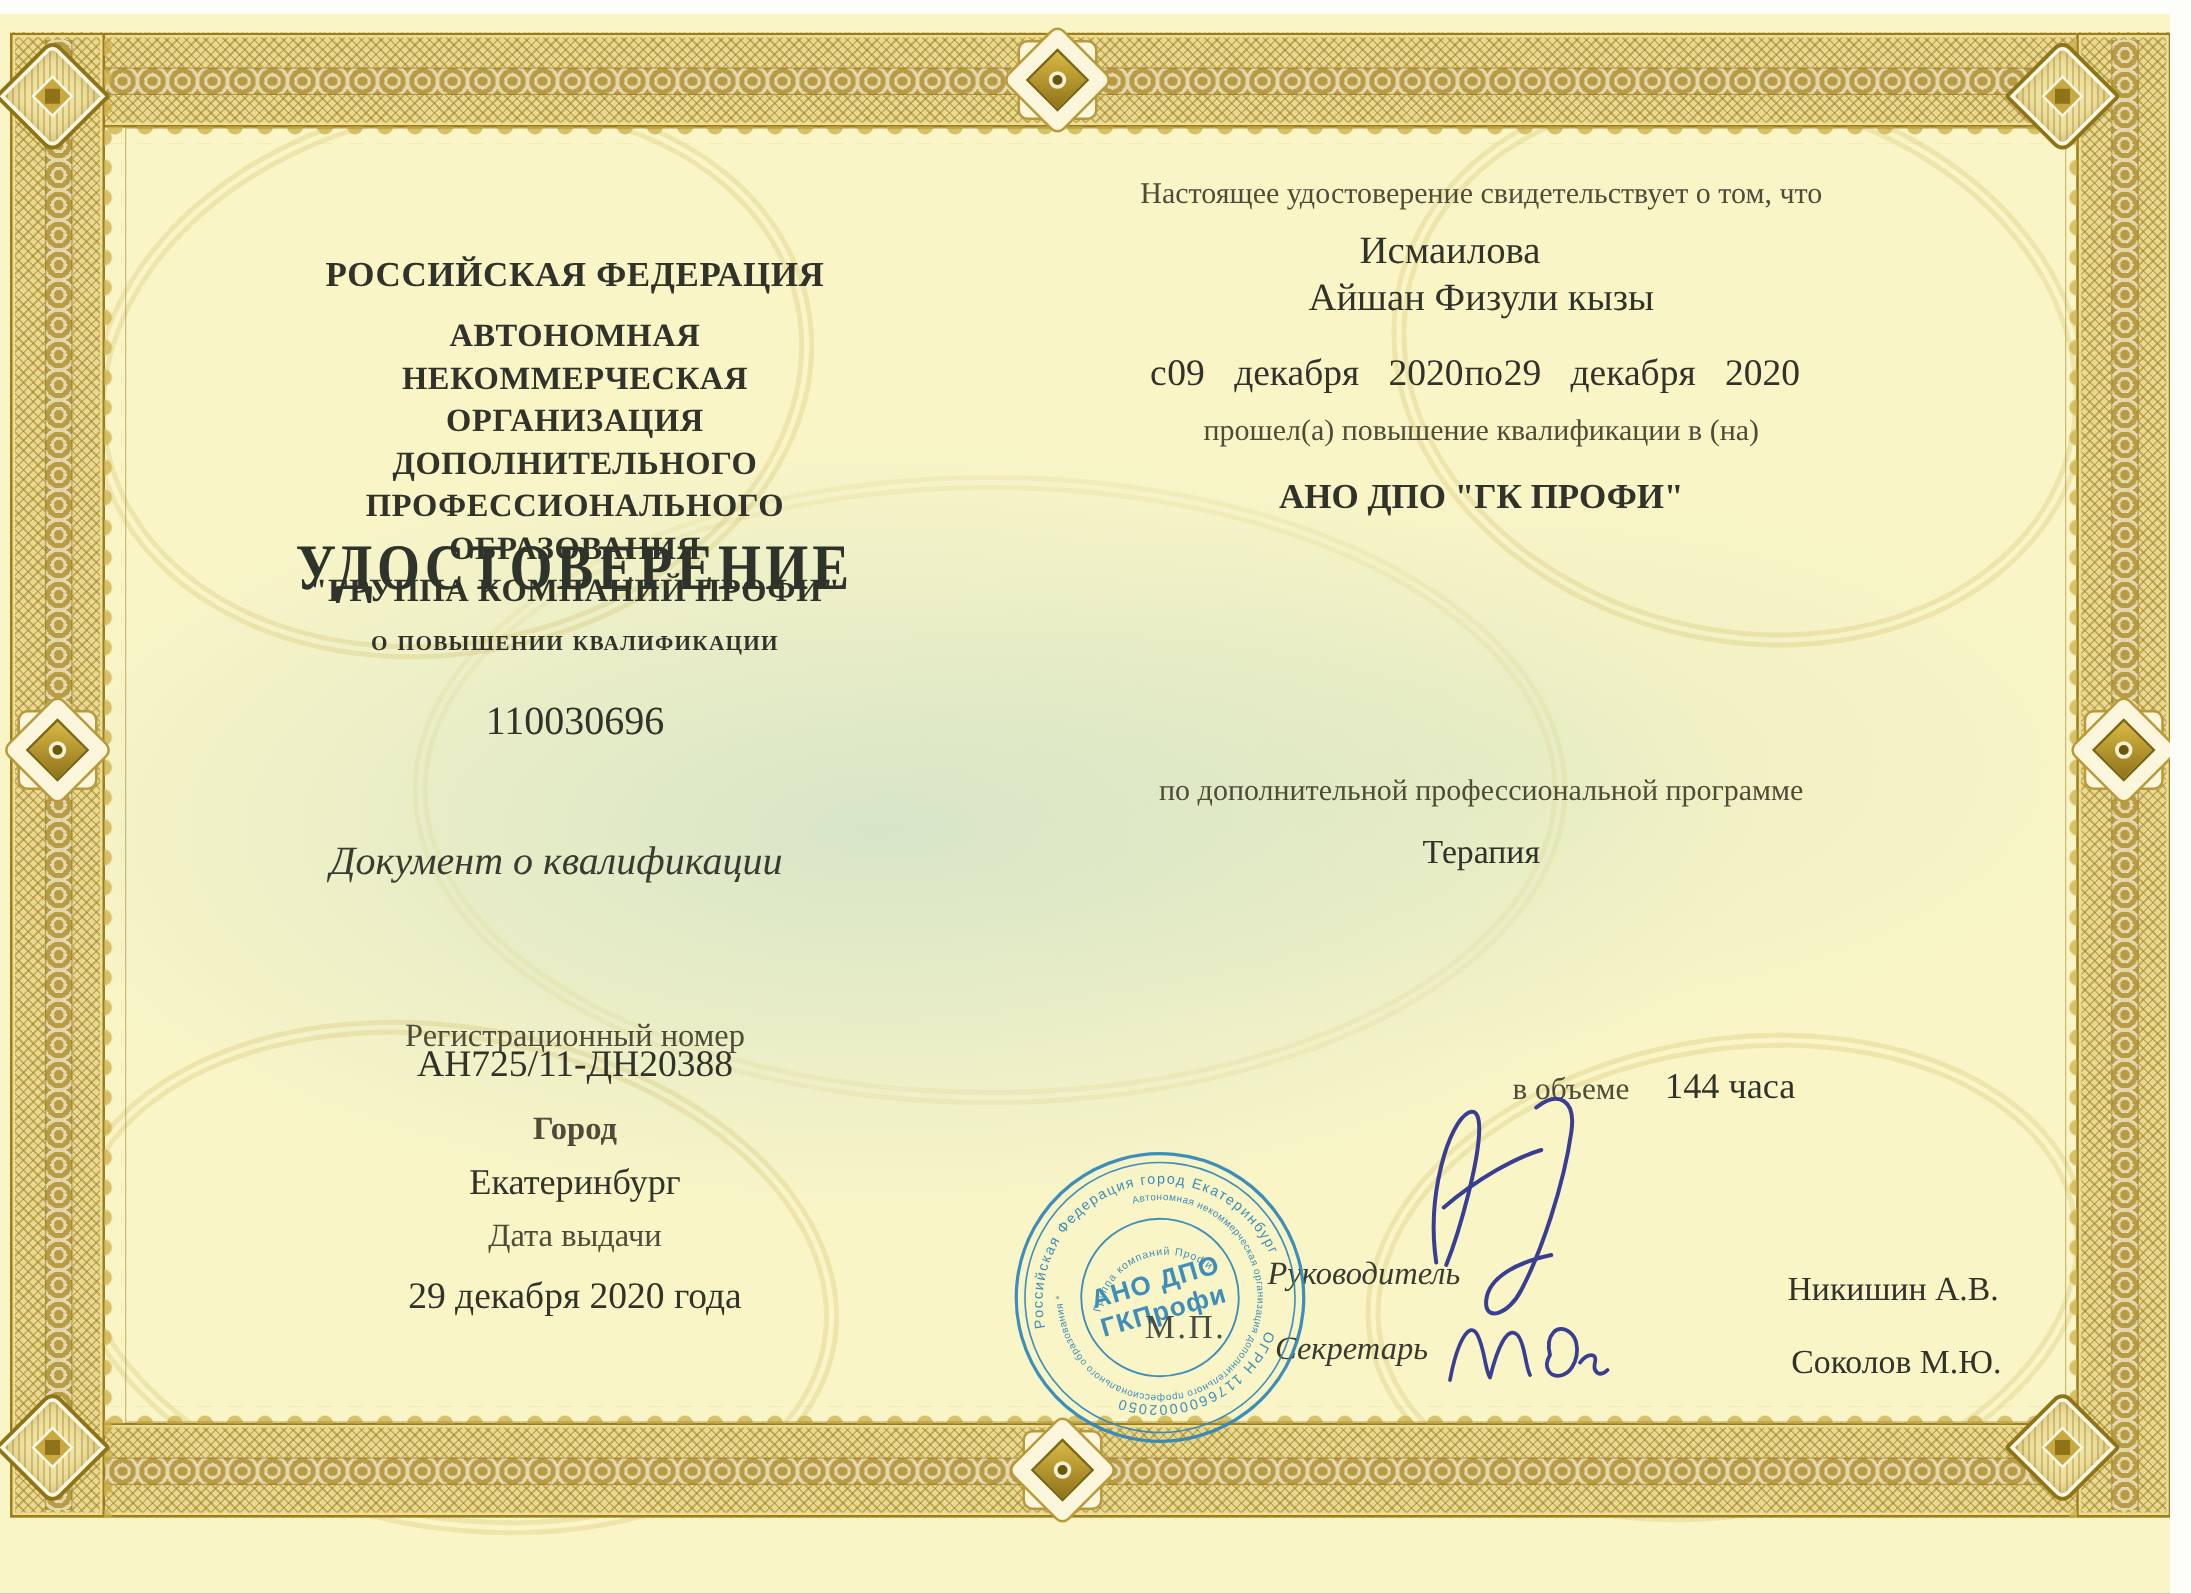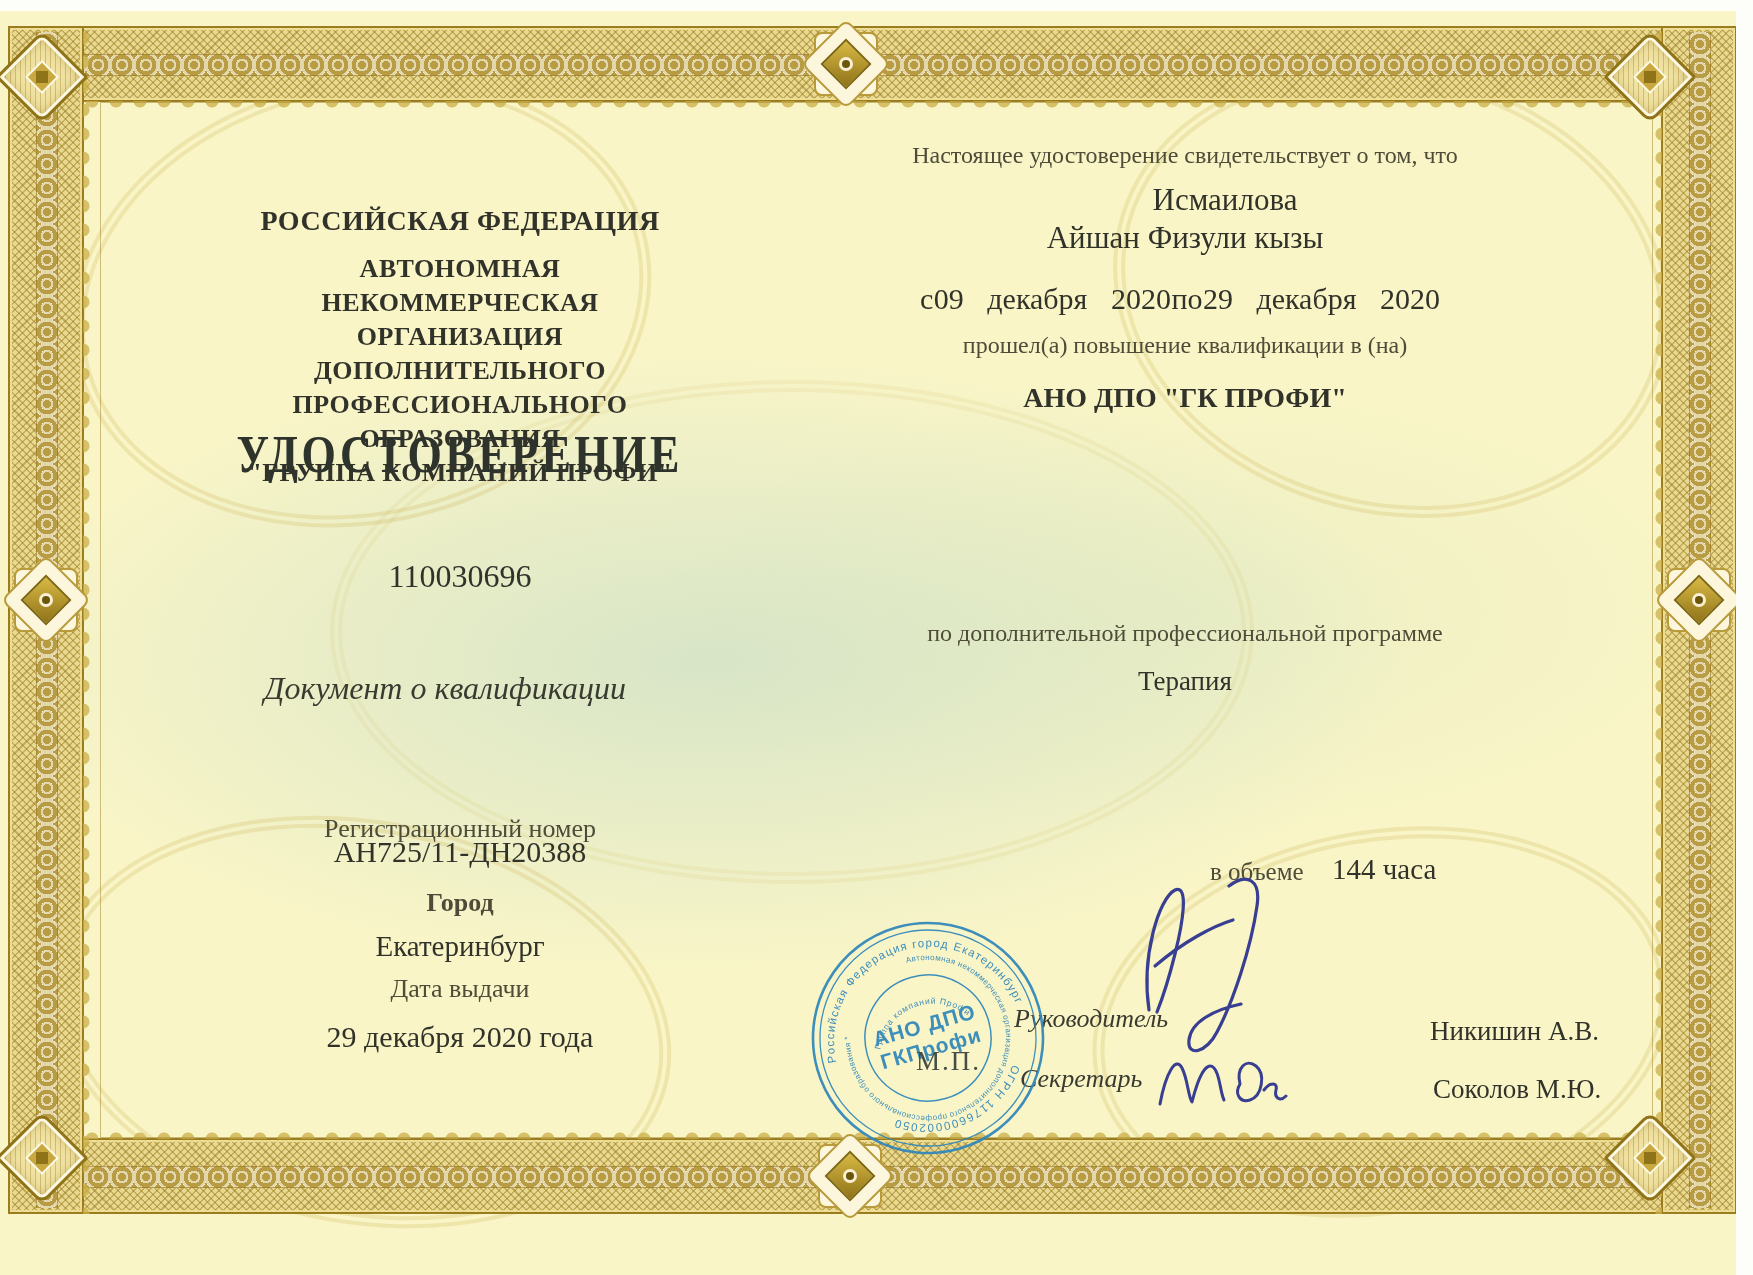--- a/index.html
+++ b/index.html
@@ -149,40 +149,41 @@
     <div>АВТОНОМНАЯ НЕКОММЕРЧЕСКАЯ</div>
     <div>ОРГАНИЗАЦИЯ ДОПОЛНИТЕЛЬНОГО</div>
     <div>ПРОФЕССИОНАЛЬНОГО ОБРАЗОВАНИЯ</div>
     <div>"ГРУППА КОМПАНИЙ ПРОФИ"</div>
   </div>
 
   <div class="abs t ctr title-main" style="left:195px;top:425px;width:530px;font-size:52px;">
     <span class="sx">УДОСТОВЕРЕНИЕ</span>
   </div>
 
+  <div class="abs t ctr caps-b" style="left:235px;top:500px;width:450px;font-size:24px;font-variant:small-caps;letter-spacing:1px;">о повышении квалификации</div>
 
   <div class="abs t ctr" style="left:235px;top:558px;width:450px;font-size:32px;">110030696</div>
 
   <div class="abs t ctr italic" style="left:215px;top:670px;width:460px;font-size:32px;">Документ о квалификации</div>
 
   <div class="abs t ctr label" style="left:235px;top:782px;width:450px;font-size:26px;margin-top:32px;">Регистрационный номер</div>
 
   <div class="abs t ctr" style="left:235px;top:835px;width:450px;font-size:30px;">АН725/11-ДН20388</div>
 
   <div class="abs t ctr label" style="left:235px;top:888px;width:450px;font-size:26px;font-weight:bold;">Город</div>
 
   <div class="abs t ctr" style="left:235px;top:930px;width:450px;font-size:29px;">Екатеринбург</div>
 
   <div class="abs t ctr label" style="left:235px;top:974px;width:450px;font-size:26px;">Дата выдачи</div>
 
   <div class="abs t ctr" style="left:235px;top:1020px;width:450px;font-size:30px;">29 декабря 2020 года</div>
 
   <div class="abs t ctr label" style="left:895px;top:142px;width:580px;font-size:24px;">Настоящее удостоверение свидетельствует о том, что</div>
 
-  <div class="abs t ctr" style="left:935px;top:182px;width:580px;font-size:31px;">Исмаилова</div>
+  <div class="abs t ctr" style="left:870px;top:182px;width:580px;font-size:31px;">Исмаилова</div>
 
   <div class="abs t ctr" style="left:895px;top:220px;width:580px;font-size:31px;">Айшан Физули кызы</div>
 
   <div class="abs t daterow" style="left:920px;top:282px;width:520px;font-size:30px;">
     <span>с</span>
     <span class="wide">09 декабря 2020</span>
     <span>по</span>
     <span class="wide">29 декабря 2020</span>
   </div>
 

